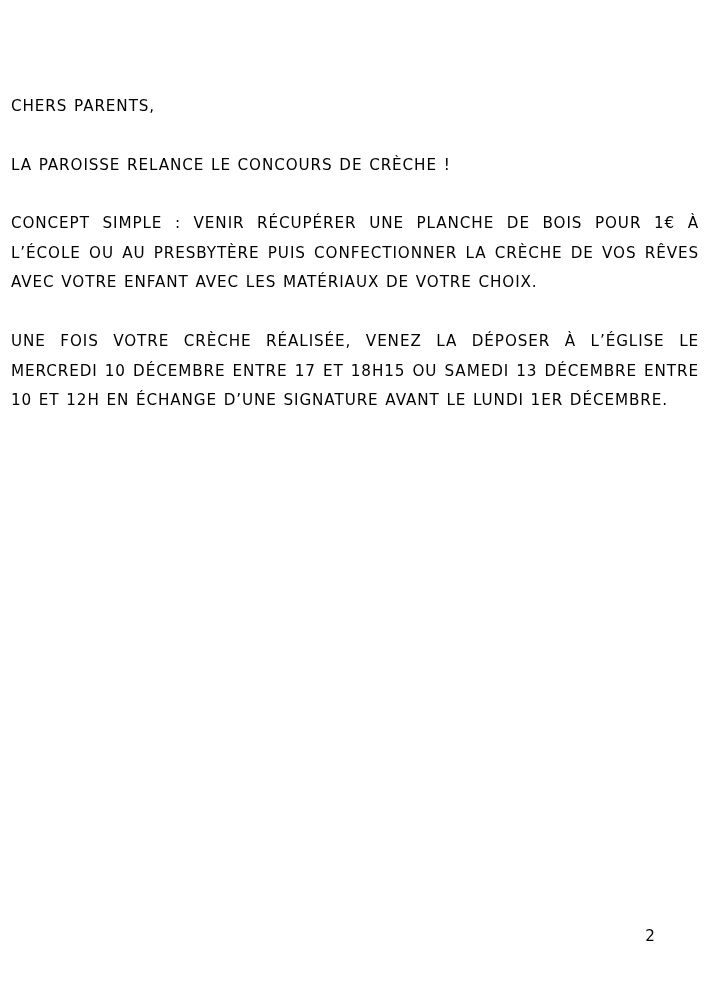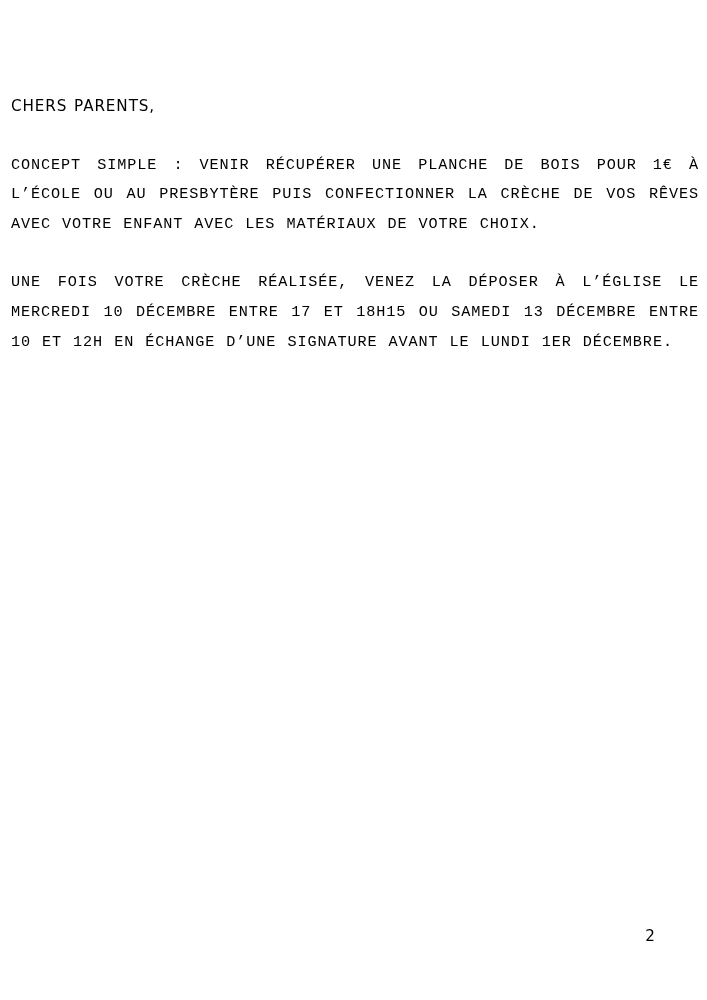--- a/index.html
+++ b/index.html
@@ -33,21 +33,20 @@
     font-size: 15.2px;
     line-height: 29.6px;
     letter-spacing: 0.9px;
     margin: 0 0 29px 0;
     text-transform: uppercase;
     word-spacing: 1px;
   }
   .para.justify {
     text-align: justify;
     text-align-last: left;
-    font-family: Liberation Mono, monospace;
   }
   .para.left {
     text-align: left;
   }
   .page-number {
     position: absolute;
     left: 0;
     top: 926px;
     width: 655px;
     text-align: right;
@@ -56,19 +55,20 @@
     color: #000000;
   }
 </style>
 </head>
 <body>
 
 <div class="page">
 
   <div class="content">
     <p class="para left">Chers parents,</p>
+    <p class="para left">La paroisse relance le concours de crèche !</p>
     <p class="para justify">Concept simple : venir récupérer une planche de bois pour 1€  à l’école ou au presbytère puis confectionner la crèche de vos rêves avec votre enfant avec les matériaux de votre choix.</p>
     <p class="para justify">Une fois votre crèche réalisée, venez la déposer à l’église le mercredi 10 décembre entre 17 et 18h15 ou samedi 13 décembre entre 10 et 12h en échange d’une signature avant le  lundi 1er décembre.</p>
   </div>
 
   <div class="page-number">2</div>
 
 </div>
 
 </body></html>

